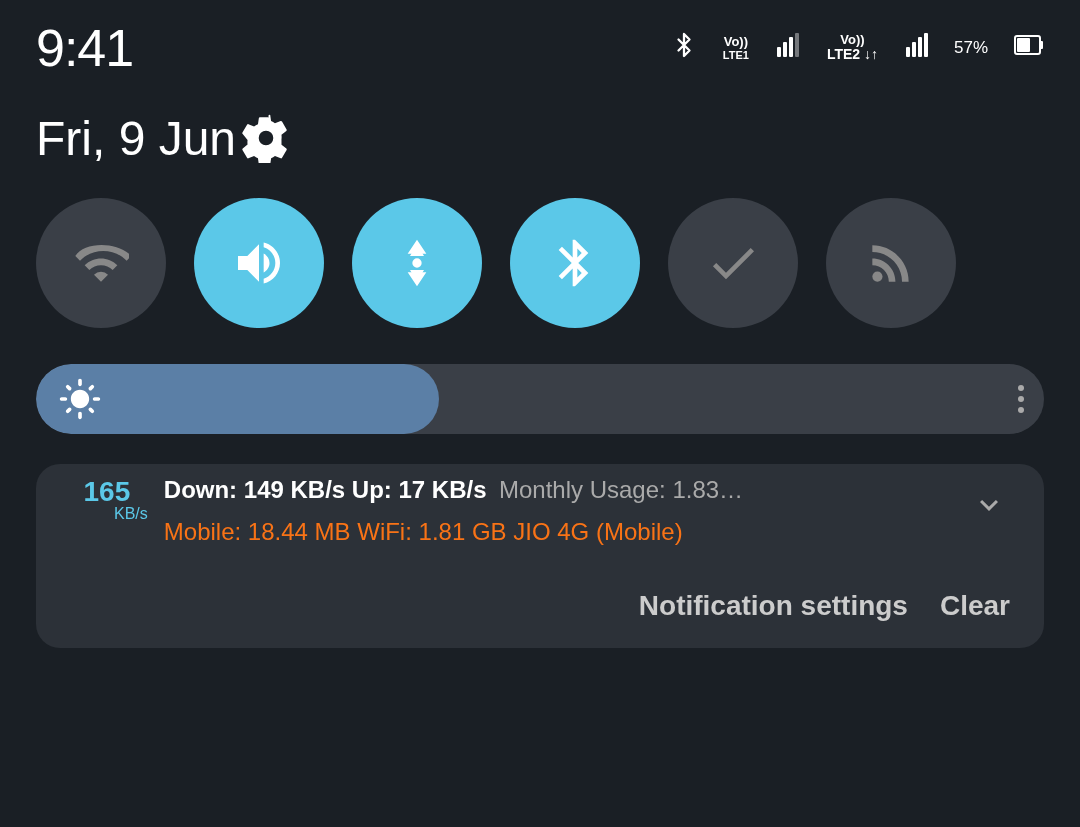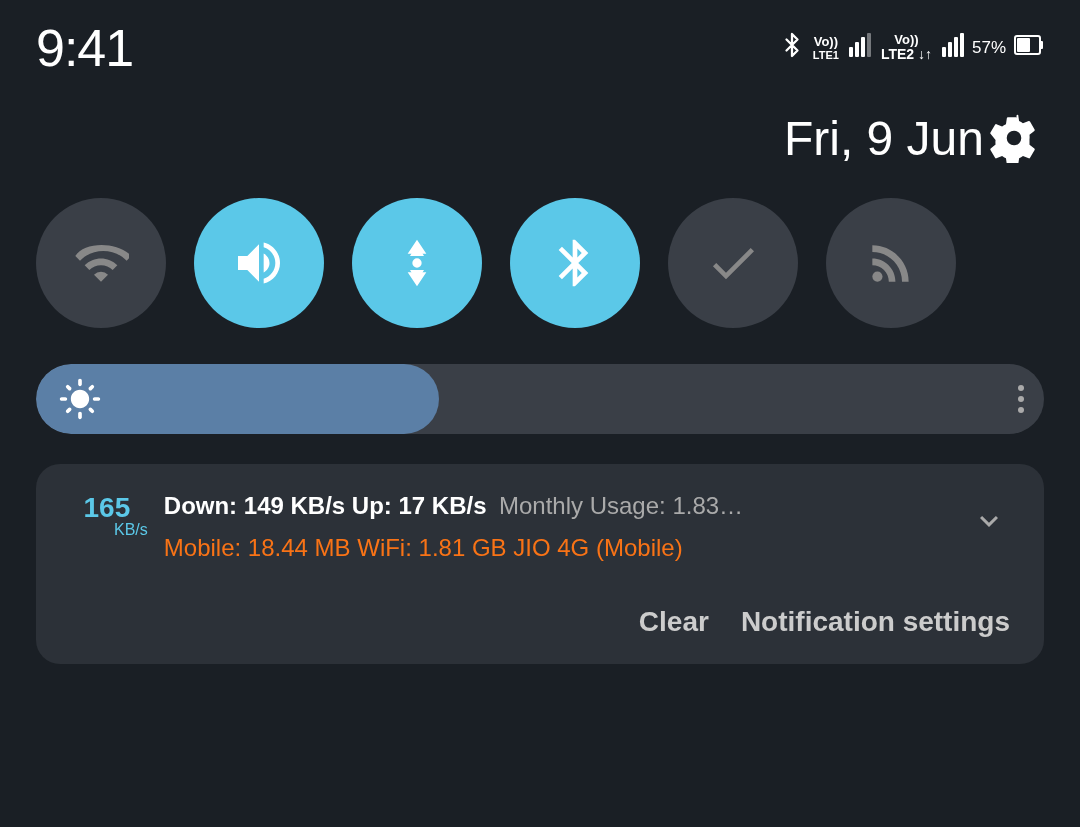--- a/index.html
+++ b/index.html
@@ -25,34 +25,34 @@
     .status-time {
       font-size: 52px;
       font-weight: 400;
       letter-spacing: -1px;
       color: #ffffff;
     }
 
     .status-icons {
       display: flex;
       align-items: center;
-      gap: 8px;
+      gap: 26px;
       font-size: 22px;
       color: #ffffff;
     }
 
     .battery-text {
       font-size: 17px;
       font-weight: 400;
     }
 
     
     .date-row {
       display: flex;
-      justify-content: flex-end;
+      justify-content: flex-start;
       align-items: center;
       padding: 20px 36px 30px 36px;
     }
 
     .date-text {
       font-size: 48px;
       font-weight: 400;
       color: #ffffff;
     }
 
@@ -146,21 +146,21 @@
       background: #aaaaaa;
       border-radius: 50%;
       display: block;
     }
 
     
     .notification-card {
       margin: 0 36px;
       background: #2c3138;
       border-radius: 24px;
-      padding: 28px 30px 0 30px;
+      padding: 12px 30px 0 30px;
     }
 
     .notification-top {
       display: flex;
       align-items: flex-start;
       gap: 16px;
       margin-bottom: 8px;
     }
 
     .network-badge {
@@ -370,16 +370,16 @@
       <div class="notification-second-line">Mobile: 18.44 MB  WiFi: 1.81 GB  JIO 4G (Mobile)</div>
     </div>
     <div class="chevron-btn">
       <svg width="36" height="36" viewBox="0 0 24 24" fill="#aaaaaa">
         <path d="M7.41 8.59L12 13.17l4.59-4.58L18 10l-6 6-6-6 1.41-1.41z"></path>
       </svg>
     </div>
   </div>
 
   <div class="notification-actions">
+    <span class="action-btn">Notification settings</span>
     <span class="action-btn">Clear</span>
-    <span class="action-btn">Notification settings</span>
   </div>
 </div>
 
 </body></html>

